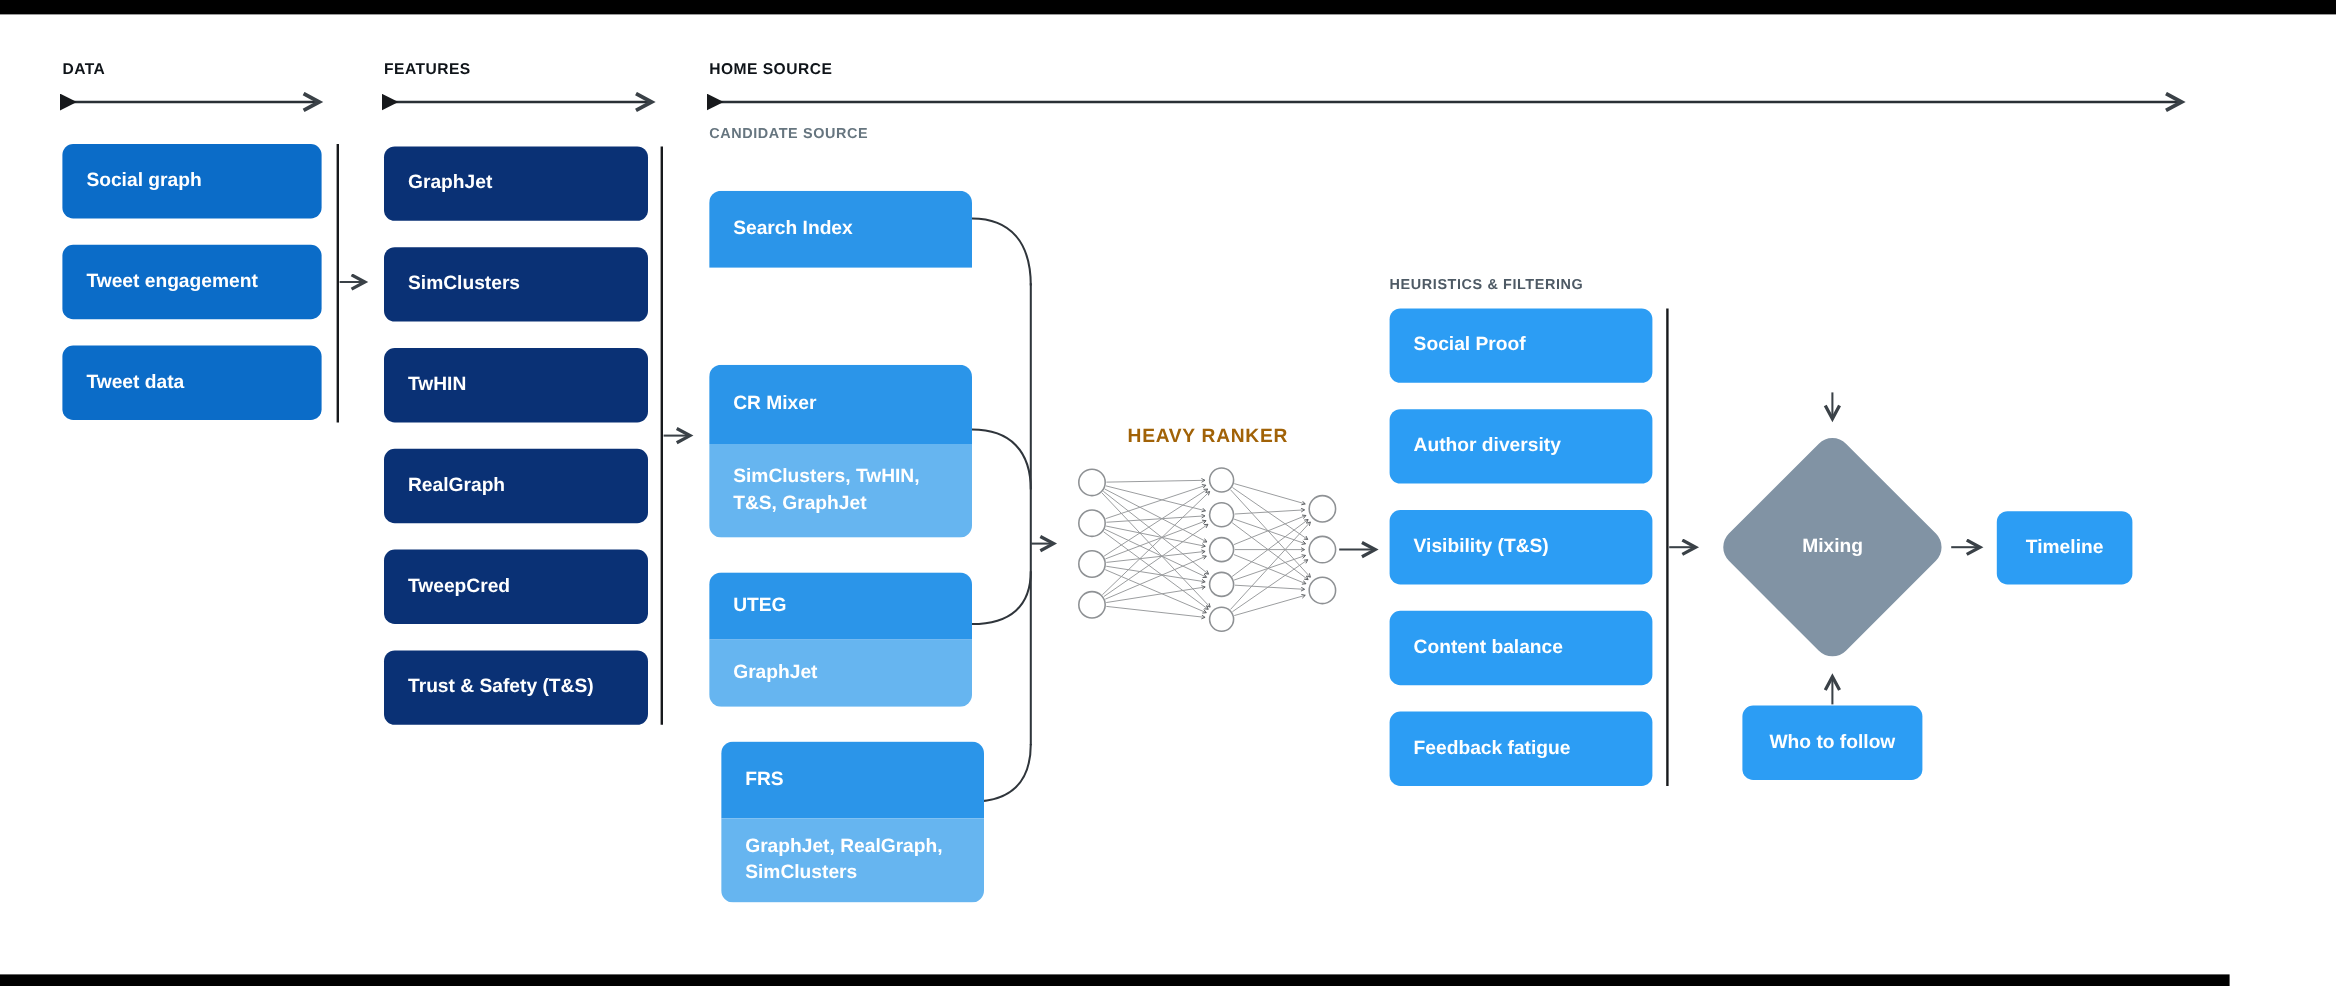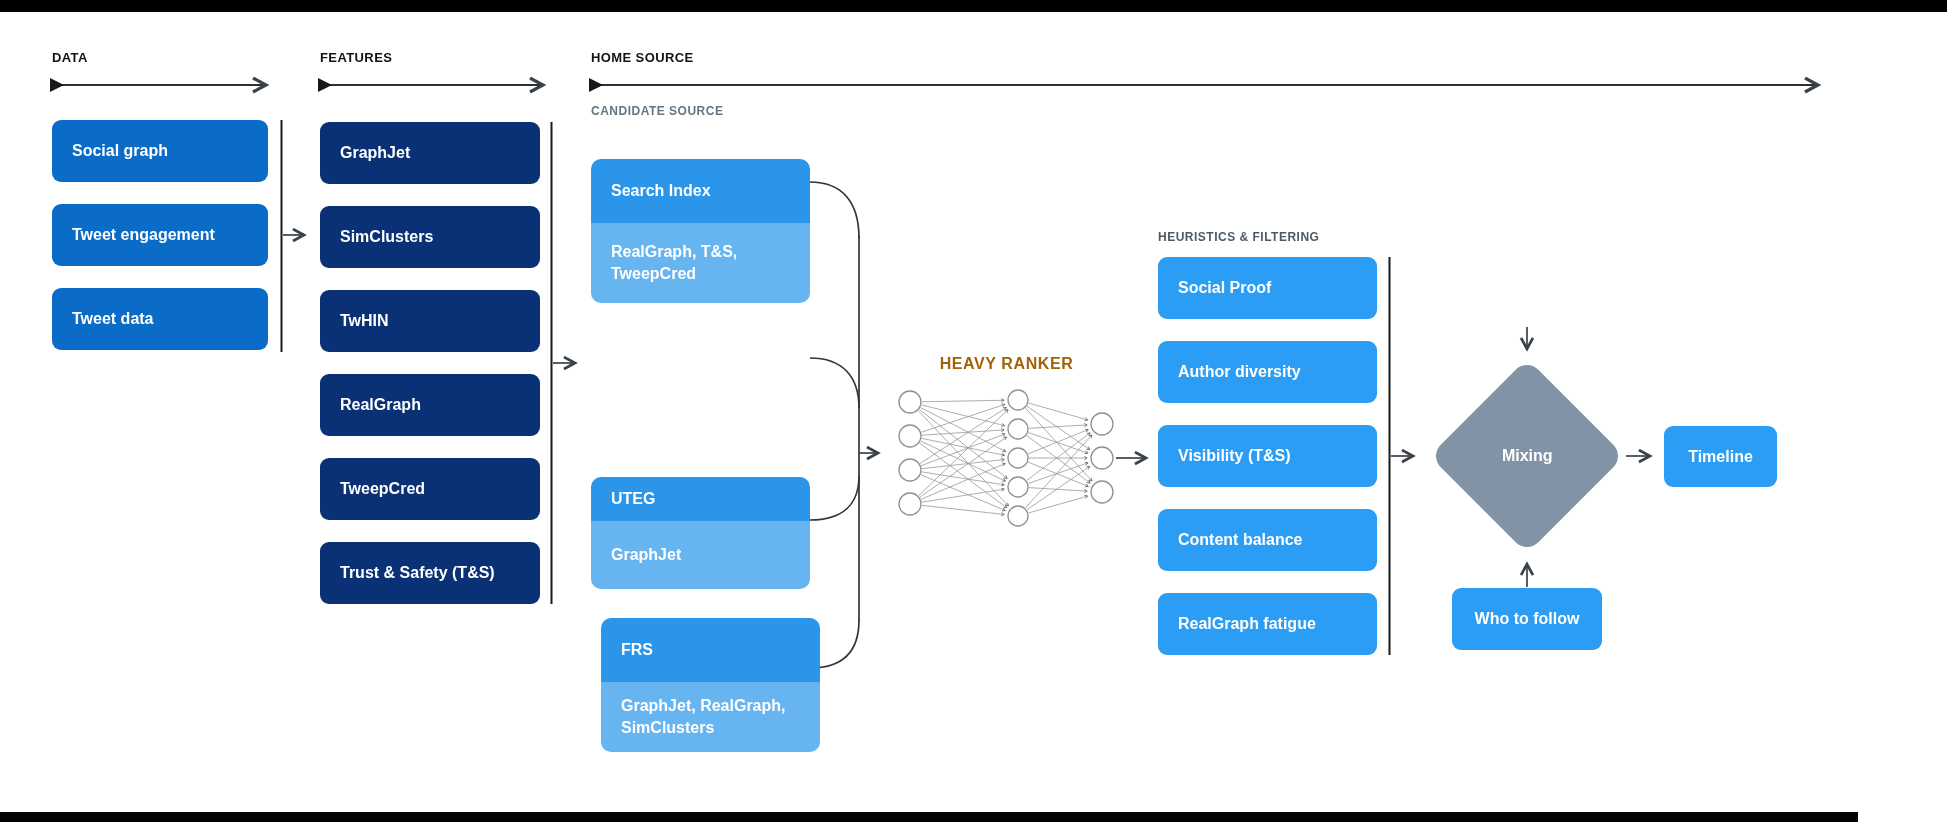--- a/index.html
+++ b/index.html
@@ -136,39 +136,42 @@
   <div class="box feature-box" style="top:206px;">SimClusters</div>
   <div class="box feature-box" style="top:290px;">TwHIN</div>
   <div class="box feature-box" style="top:374px;">RealGraph</div>
   <div class="box feature-box" style="top:542px;">Trust &amp; Safety (T&amp;S)</div>
   <div class="box feature-box" style="top:458px;">TweepCred</div>
 
   <div class="small-label" style="left:591px;top:104px;">CANDIDATE SOURCE</div>
 
   <div class="cand" style="top:131px;height:144px;margin-top:28px;">
     <div class="cand-head" style="height:64px;">Search Index</div>
-    <div class="cand-sub">RealGraph, T&amp;S, TweepCred</div>
+  </div>
+  <div class="cand" style="top:304px;height:144px;">
+    <div class="cand-head" style="height:66px;">CR Mixer</div>
+    <div class="cand-sub">SimClusters, TwHIN, T&amp;S, GraphJet</div>
   </div>
   <div class="cand" style="top:477px;height:112px;">
-    <div class="cand-head" style="height:44px;">UTEG</div>
+    <div class="cand-head" style="height:56px;">UTEG</div>
     <div class="cand-sub">GraphJet</div>
   </div>
   <div class="cand" style="top:618px;height:134px;margin-left:10px;">
     <div class="cand-head" style="height:64px;">FRS</div>
     <div class="cand-sub">GraphJet, RealGraph, SimClusters</div>
   </div>
 
   <div class="ranker-label" style="left:930px;top:355px;width:153px;">HEAVY RANKER</div>
 
   <div class="small-label" style="left:1158px;top:230px;color:#4e5a65;">HEURISTICS &amp; FILTERING</div>
   <div class="box heur-box" style="top:257px;">Social Proof</div>
   <div class="box heur-box" style="top:341px;">Author diversity</div>
   <div class="box heur-box" style="top:425px;">Visibility (T&amp;S)</div>
   <div class="box heur-box" style="top:509px;">Content balance</div>
-  <div class="box heur-box" style="top:593px;">RealGraph fatigue</div>
+  <div class="box heur-box" style="top:593px;">Feedback fatigue</div>
 
   <div class="diamond">
     <span>Mixing</span>
   </div>
   <div class="box center" style="left:1452px;top:588px;width:150px;height:62px;background:#2c9df4;">Who to follow</div>
   <div class="box center" style="left:1664px;top:426px;width:113px;height:61px;background:#2c9df4;">Timeline</div>
 
 </div>
 
 </body></html>

